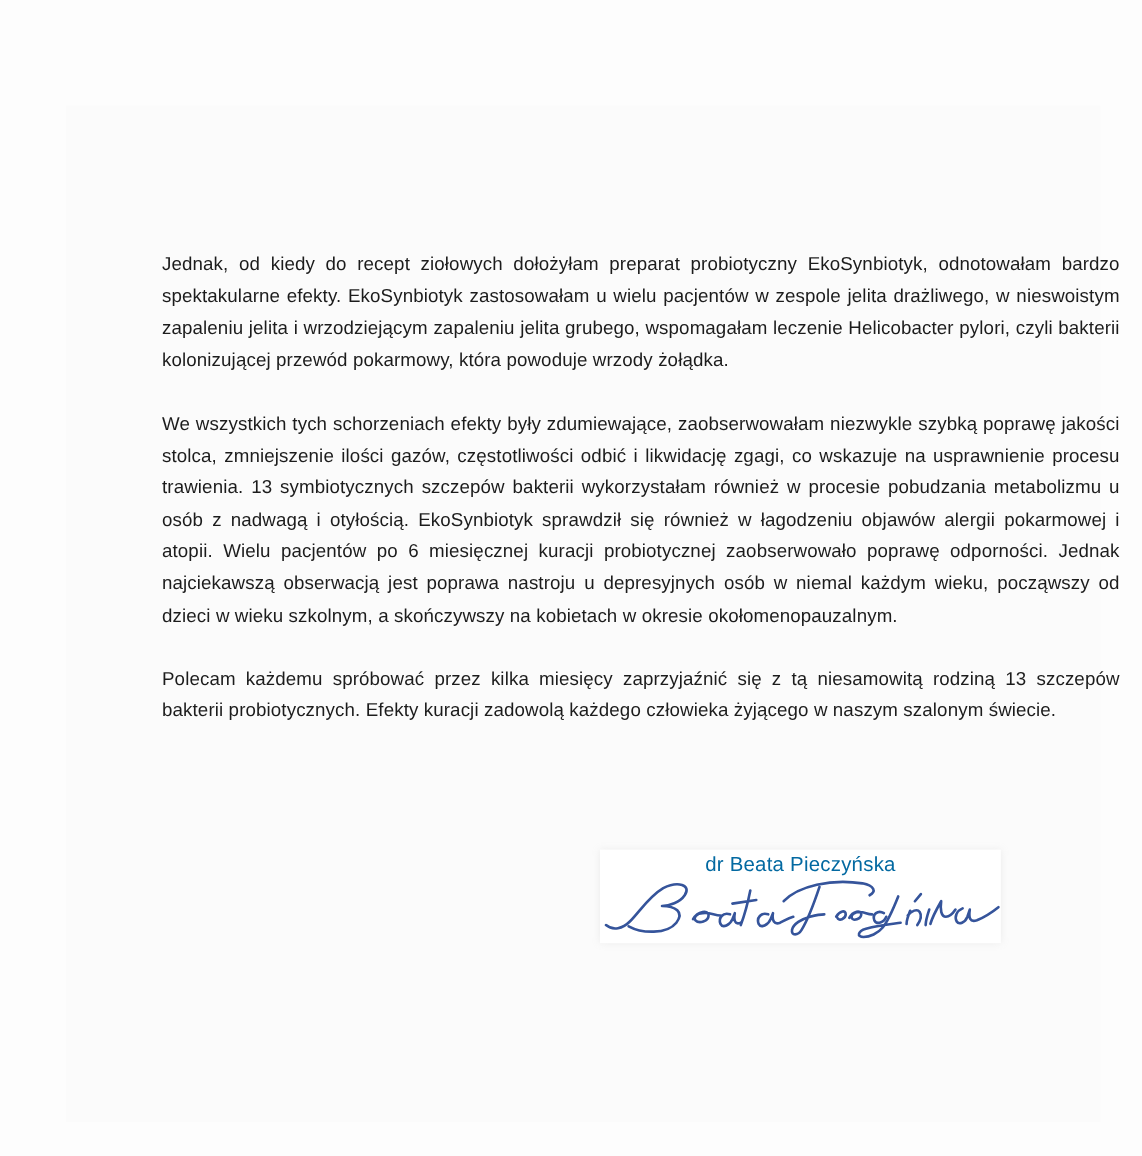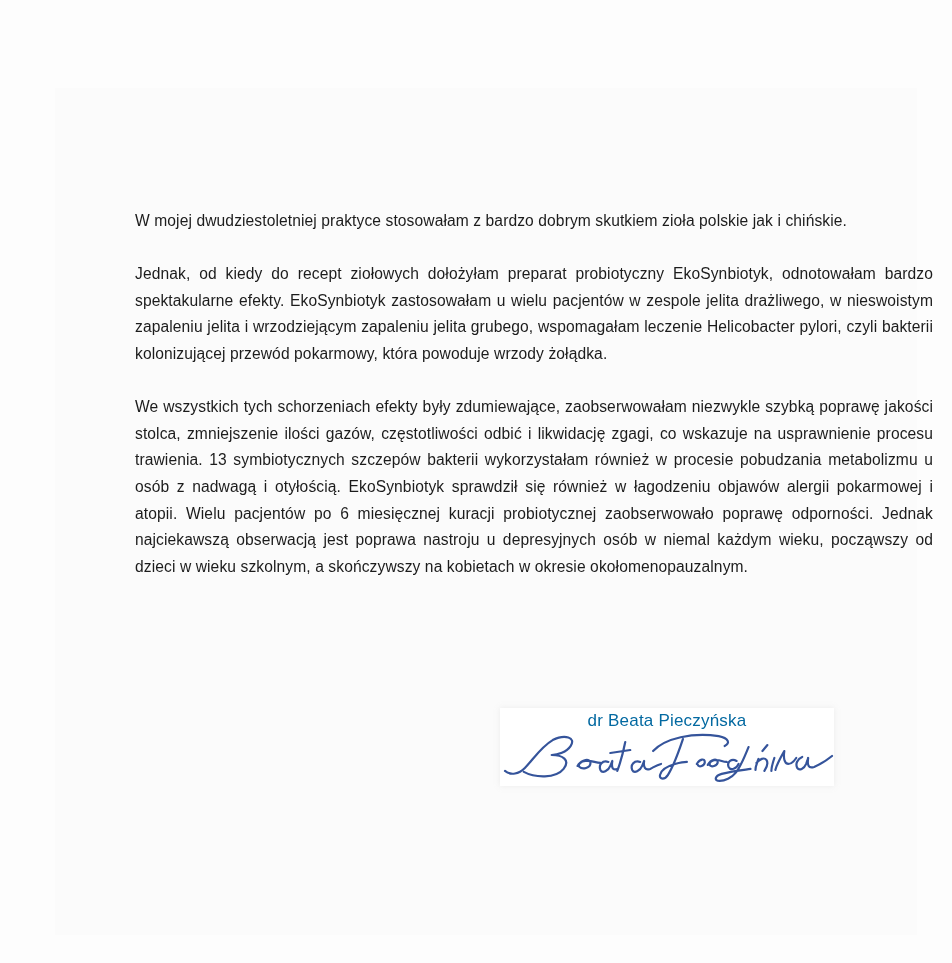--- a/index.html
+++ b/index.html
@@ -55,23 +55,23 @@
   }
 </style>
 </head>
 <body>
 
 <div class="stage">
 
   <div class="paper">
 
     <div class="letter-body">
-      <p>W mojej dwudziestoletniej praktyce stosowałam z bardzo dobrym skutkiem zioła polskie jak i chińskie.</p>
       <p>Jednak, od kiedy do recept ziołowych dołożyłam preparat probiotyczny EkoSynbiotyk, odnotowałam bardzo spektakularne efekty. EkoSynbiotyk zastosowałam u wielu pacjentów w zespole jelita drażliwego, w nieswoistym zapaleniu jelita i wrzodziejącym zapaleniu jelita grubego, wspomagałam leczenie Helicobacter pylori, czyli bakterii kolonizującej przewód pokarmowy, która powoduje wrzody żołądka.</p>
       <p>We wszystkich tych schorzeniach efekty były zdumiewające, zaobserwowałam niezwykle szybką poprawę jakości stolca, zmniejszenie ilości gazów, częstotliwości odbić i likwidację zgagi, co wskazuje na usprawnienie procesu trawienia. 13 symbiotycznych szczepów bakterii wykorzystałam również w procesie pobudzania metabolizmu u osób z nadwagą i otyłością. EkoSynbiotyk sprawdził się również w łagodzeniu objawów alergii pokarmowej i atopii. Wielu pacjentów po 6 miesięcznej kuracji probiotycznej zaobserwowało poprawę odporności. Jednak najciekawszą obserwacją jest poprawa nastroju u depresyjnych osób w niemal każdym wieku, począwszy od dzieci w wieku szkolnym, a skończywszy na kobietach w okresie okołomenopauzalnym.</p>
+      <p>Polecam każdemu spróbować przez kilka miesięcy zaprzyjaźnić się z tą niesamowitą rodziną 13 szczepów bakterii probiotycznych. Efekty kuracji zadowolą każdego człowieka żyjącego w naszym szalonym świecie.</p>
     </div>
 
   </div>
 
   <div class="signature-block">
     <span class="printed-name">dr Beata Pieczyńska</span>
 
     <svg class="signature-svg" viewBox="0 0 335 62" preserveAspectRatio="xMidYMid meet" aria-hidden="true">
       <g fill="none" stroke-width="2.2" stroke-linecap="round" stroke-linejoin="round" stroke="#35549b">
 

